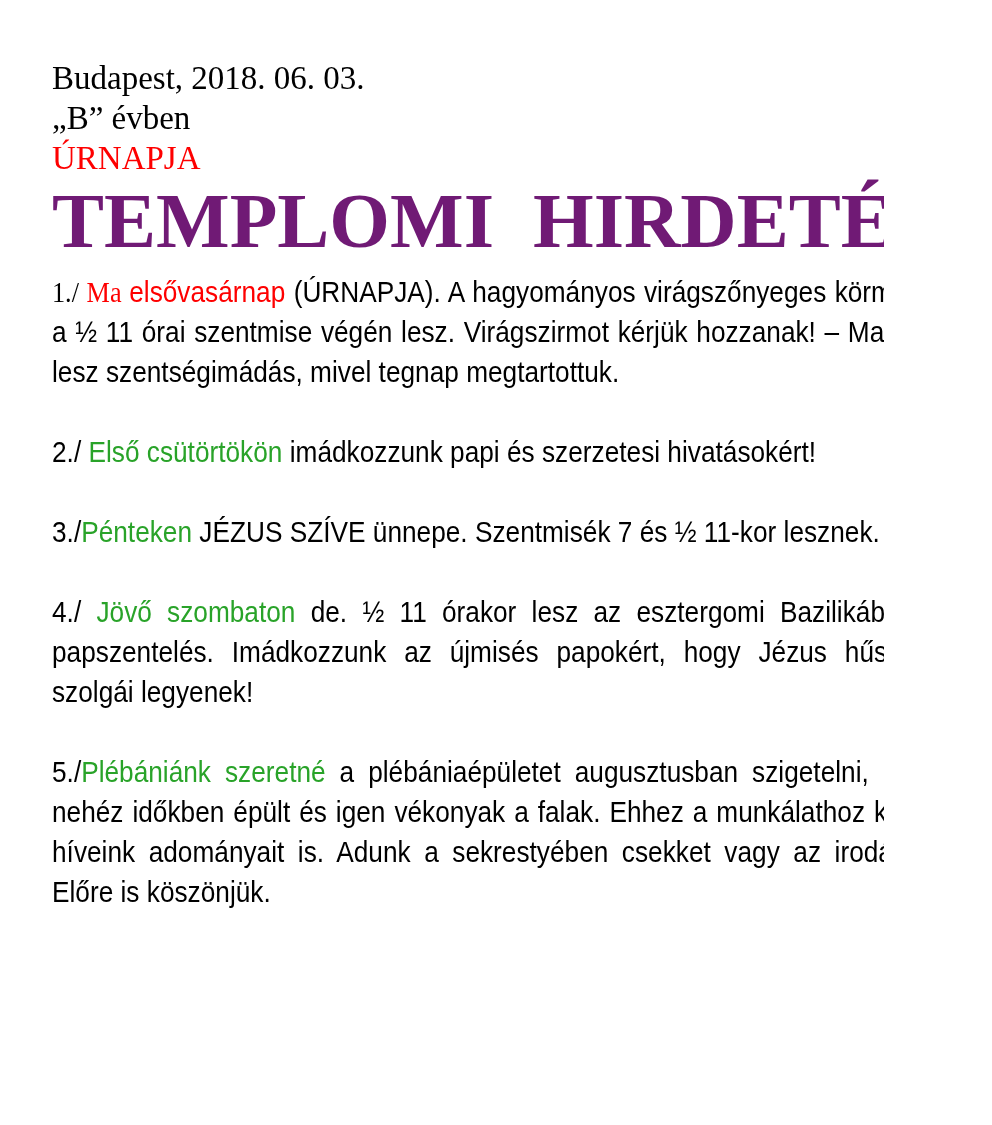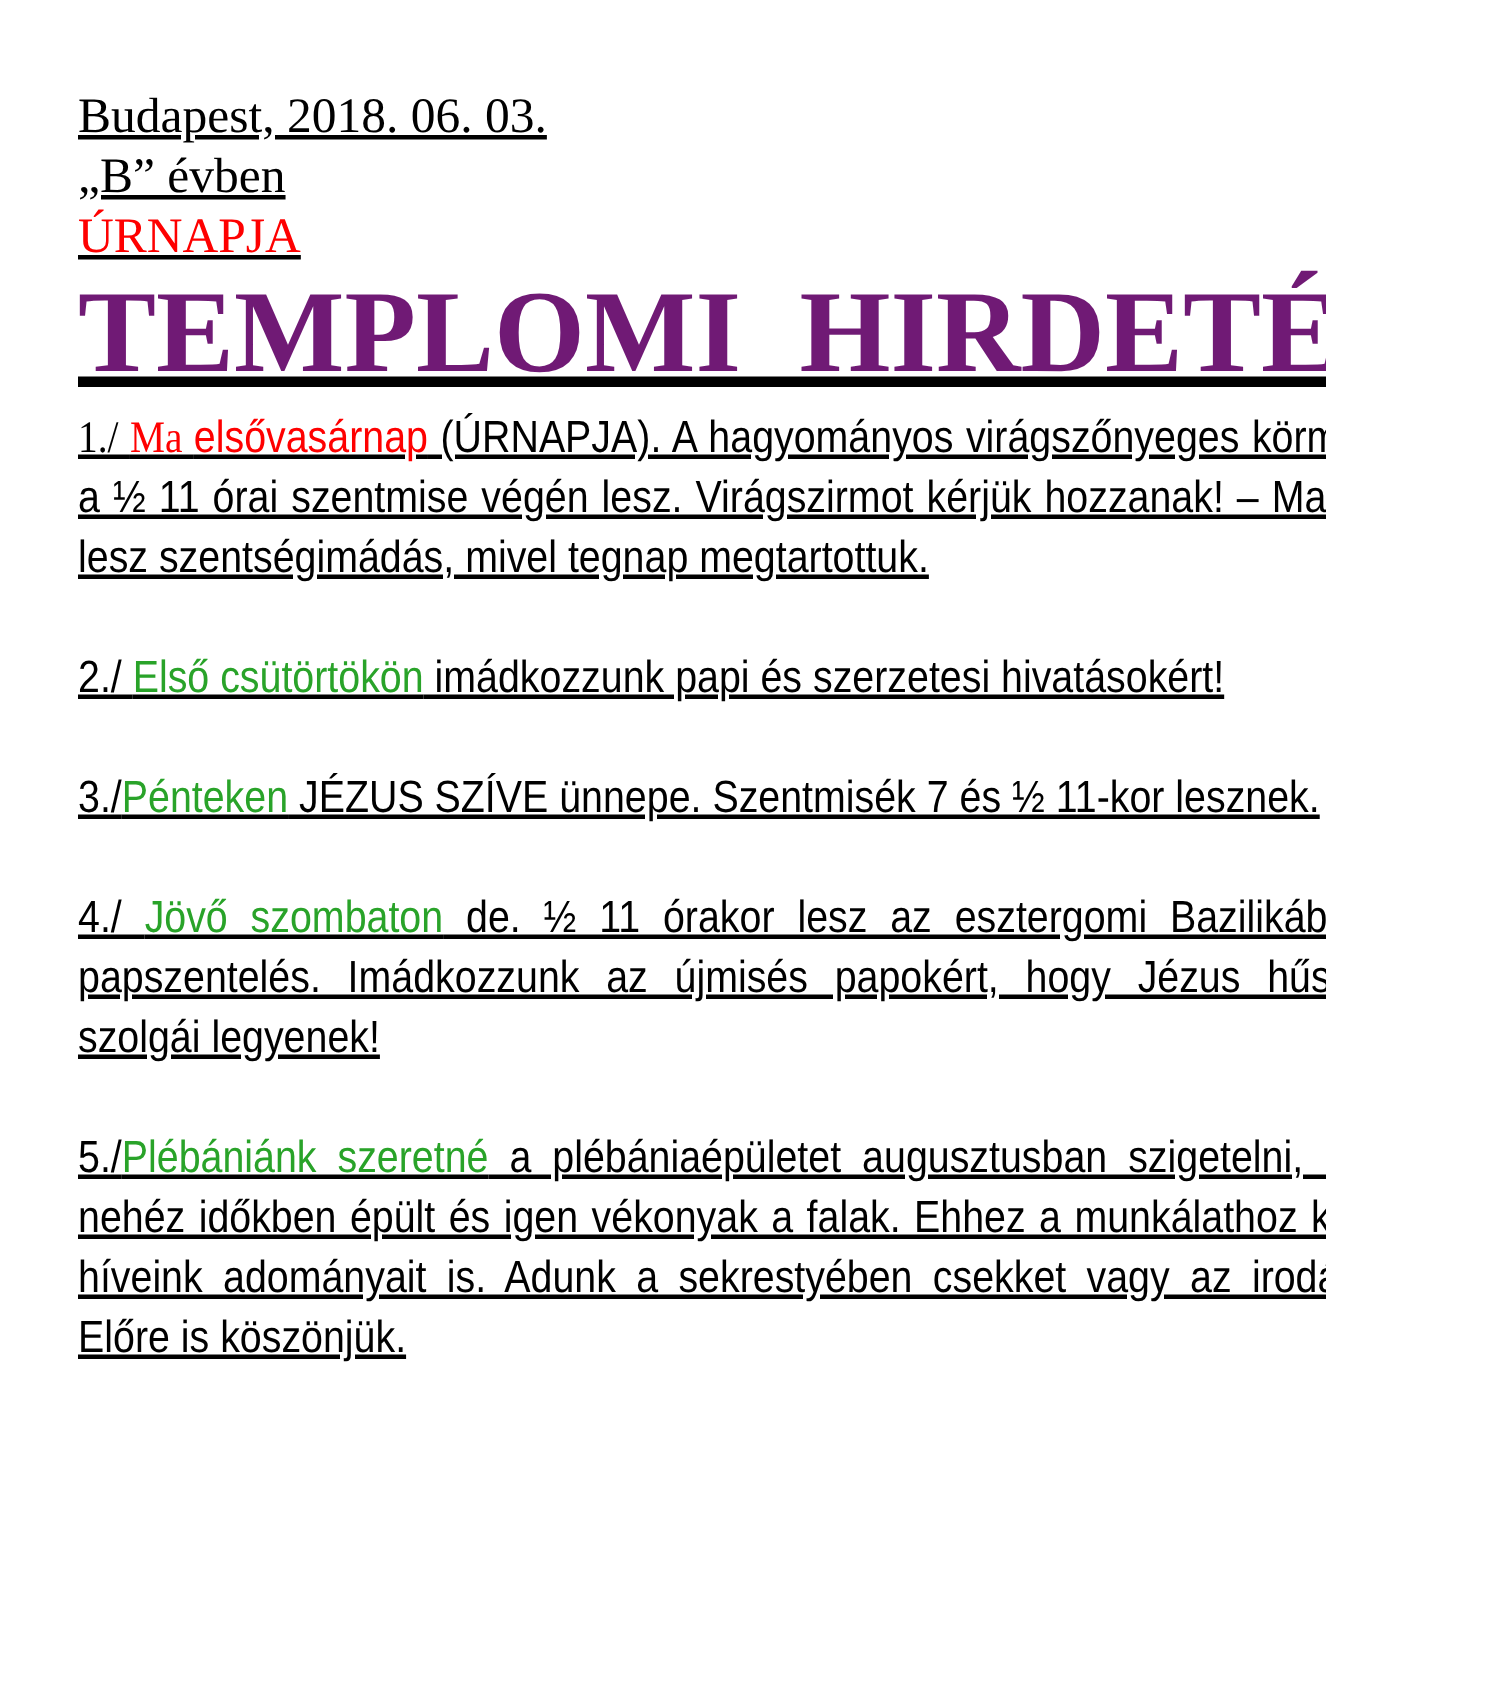--- a/index.html
+++ b/index.html
@@ -12,21 +12,20 @@
 
   .page {
     position: relative;
     width: 884px;
     height: 1125px;
     background: #ffffff;
     padding: 58px 47px 0 52px;
     font-family: "Liberation Sans", "DejaVu Sans", sans-serif;
     color: #000000;
     overflow: hidden;
-    text-decoration: underline;
   }
 
   .serif {
     font-family: "Liberation Serif", "DejaVu Serif", serif;
   }
 
   
   .doc-header {
     font-family: "Liberation Serif", "DejaVu Serif", serif;
     font-size: 33px;

